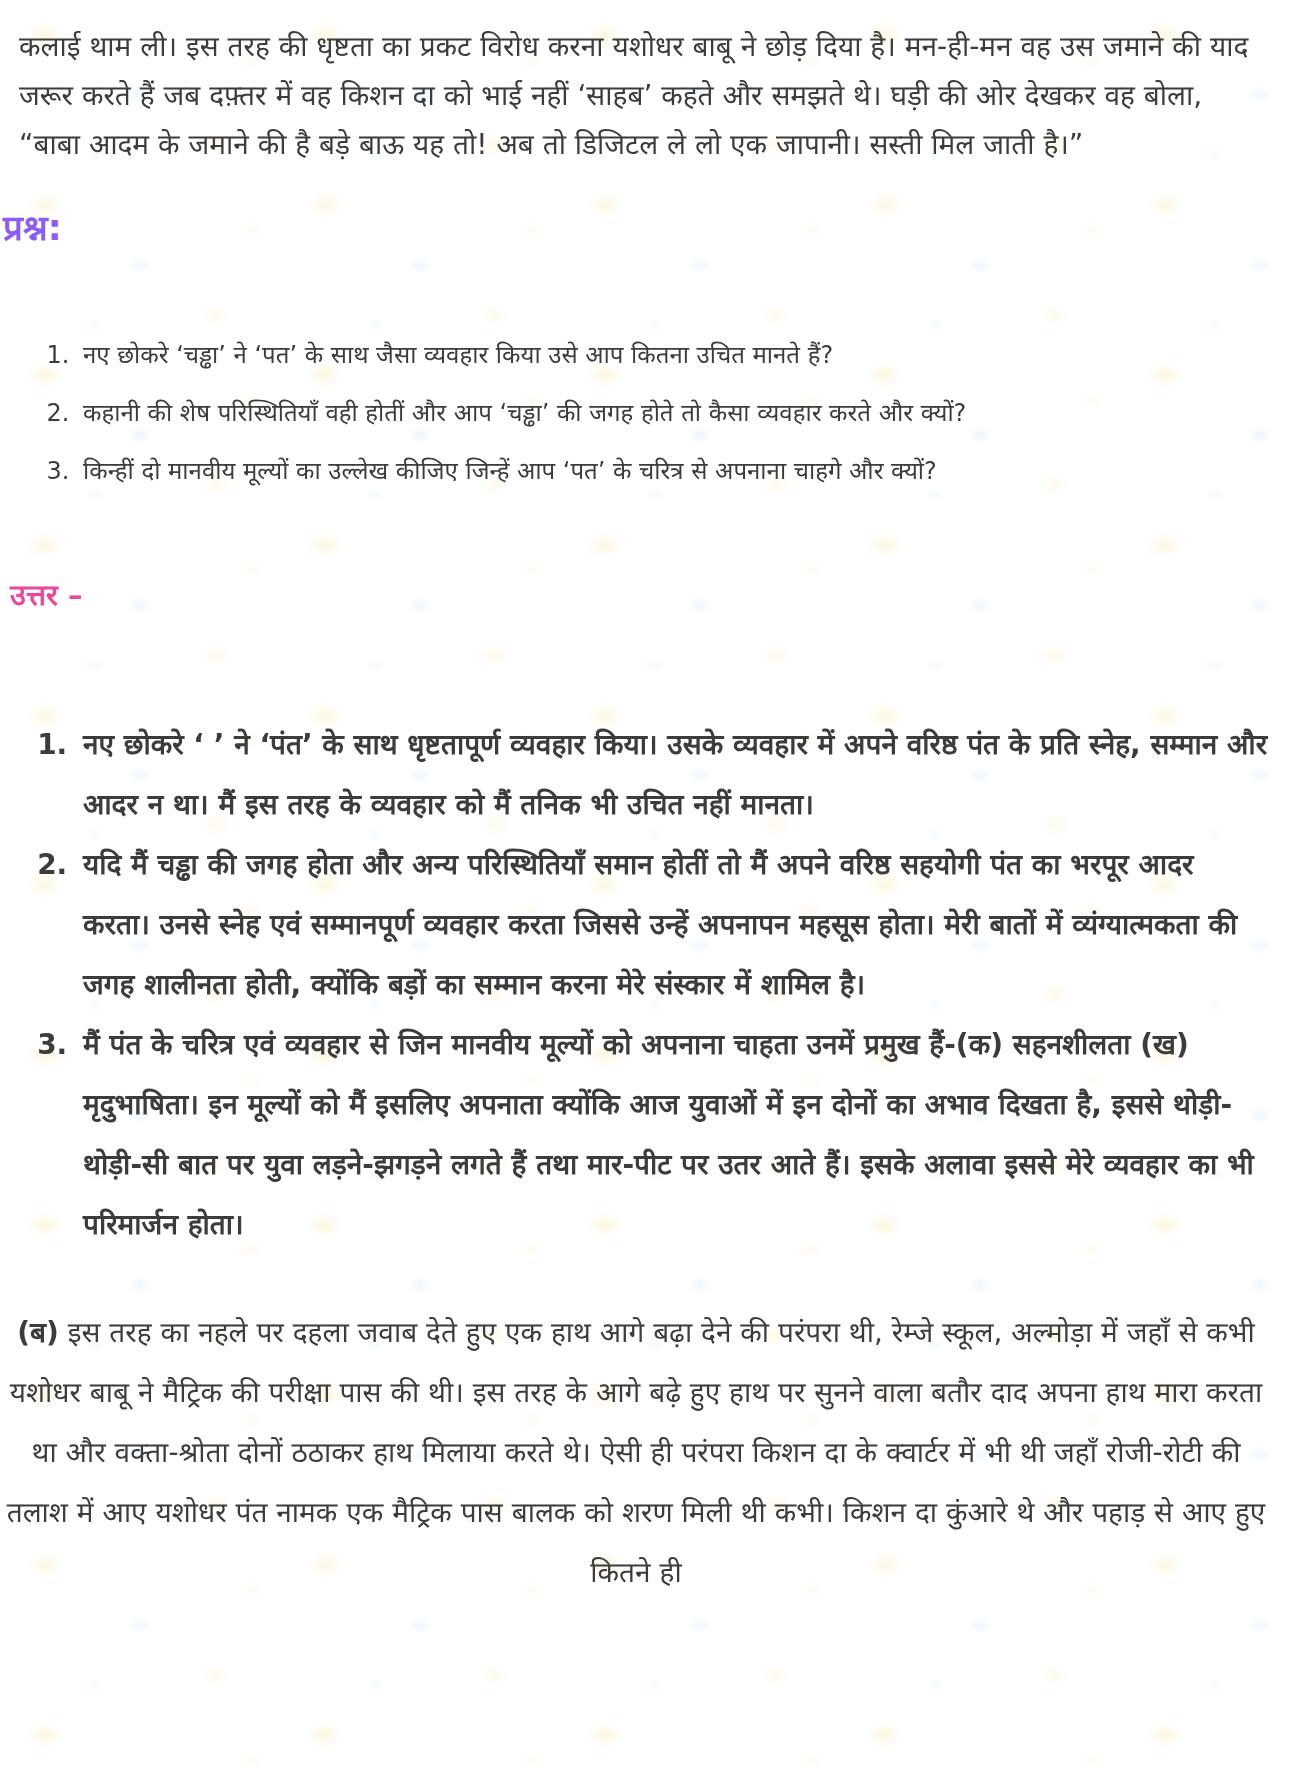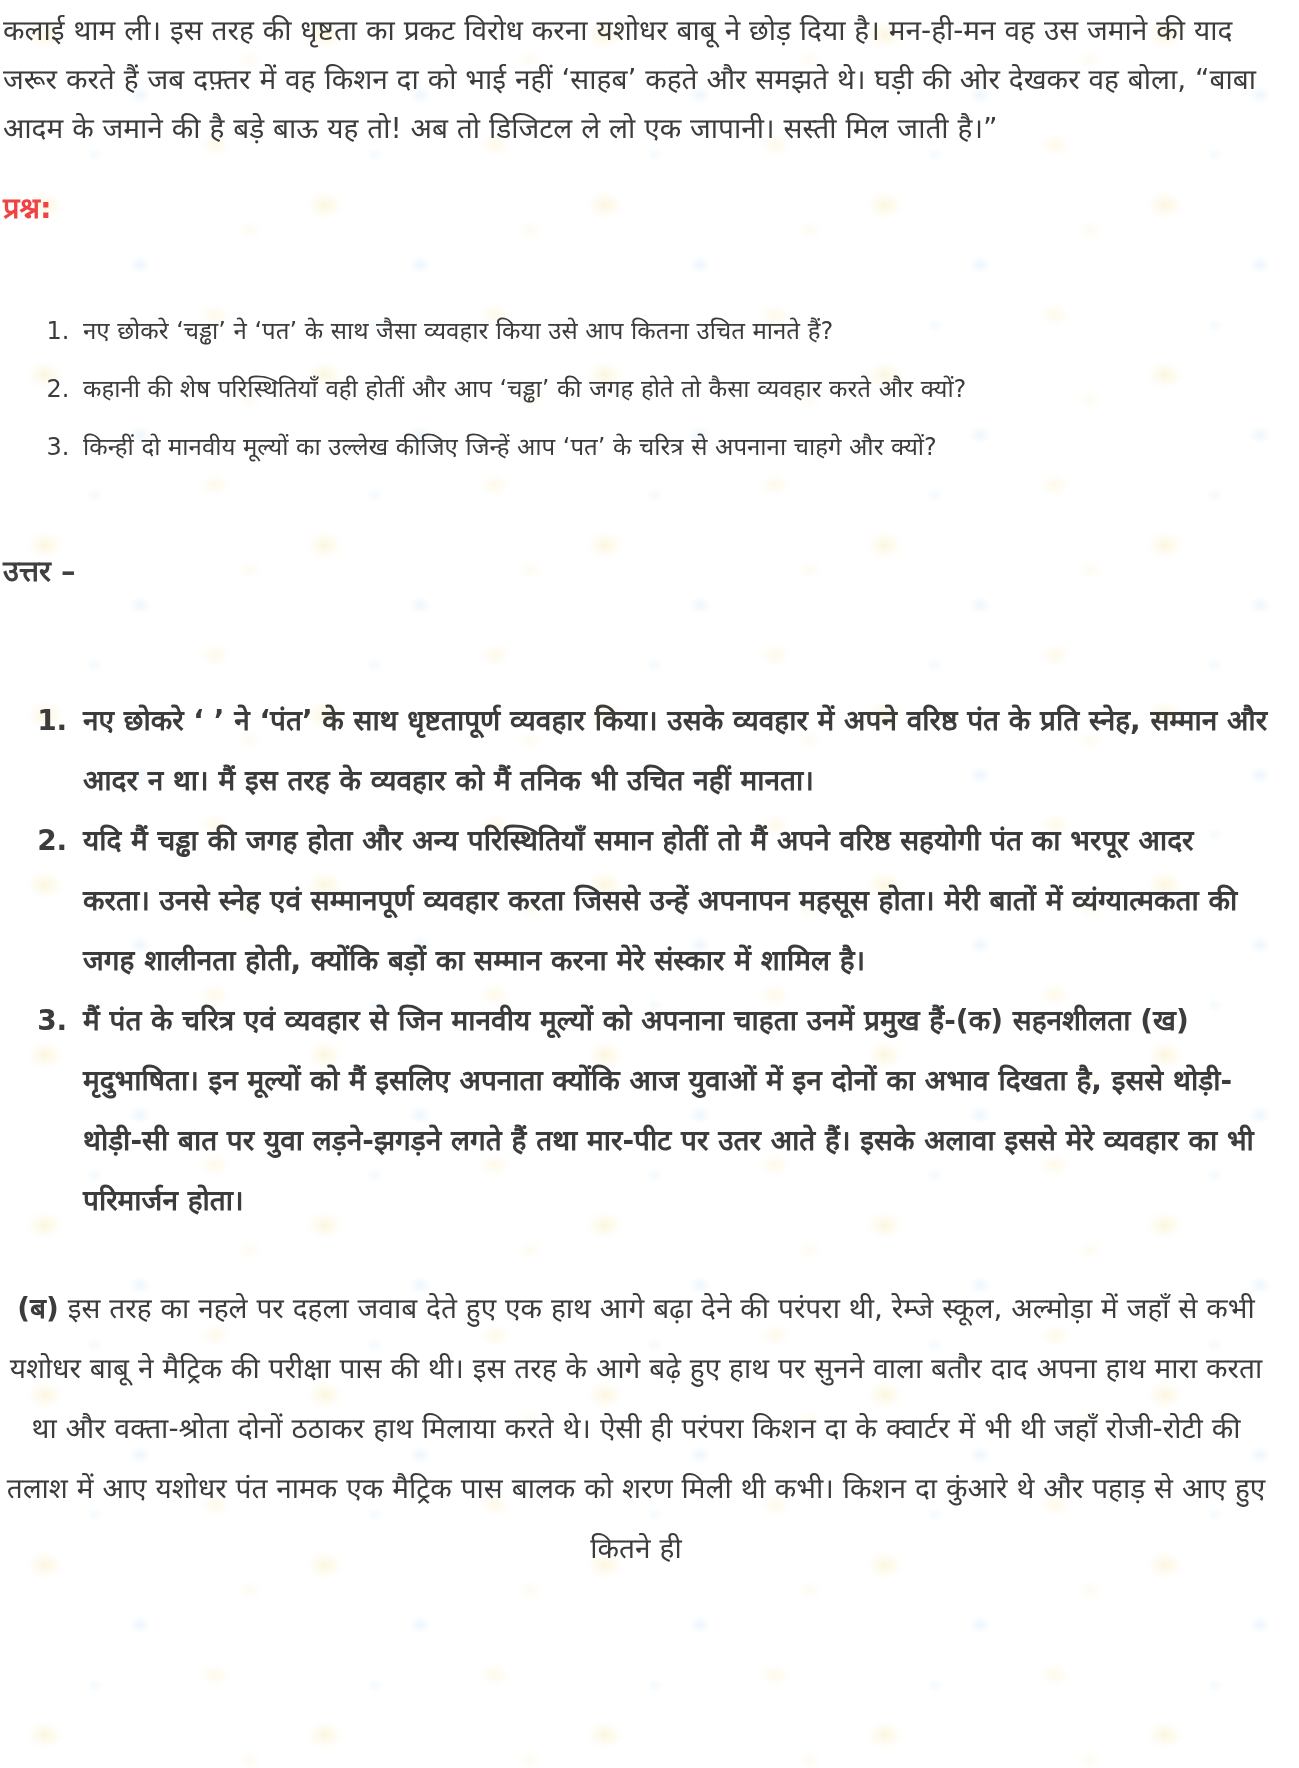--- a/index.html
+++ b/index.html
@@ -27,40 +27,40 @@
     background-size: 280px 170px;
   }
   .content {
     position: relative;
     z-index: 1;
     padding: 6px 30px 0 3px;
   }
   .body-text {
     font-size: 28px;
     line-height: 49px;
-    margin: 0;
+    margin: 16px;
   }
   .q-heading {
-    color: #ef4444;
-    font-size: 29px;
+    color: #8b5cf6;
+    font-size: 35px;
     font-weight: bold;
     margin: 34px 0 0 0;
   }
   .q-list {
     margin: 76px 0 0 0;
     padding-left: 74px;
     font-size: 24px;
     line-height: 58px;
   }
   .q-list li { padding-left: 6px; }
   .a-heading {
-    color: #404040;
+    color: #ec4899;
     font-size: 29px;
     font-weight: bold;
-    margin: 74px 0 0 0;
+    margin: 74px 0 0 7px;
   }
   .a-list {
     margin: 102px 0 0 0;
     padding-left: 74px;
     font-size: 28px;
     line-height: 60px;
   }
   .a-list li { padding-left: 6px; font-weight: bold; }
   .closing-para {
     margin: 48px 0 0 0;

